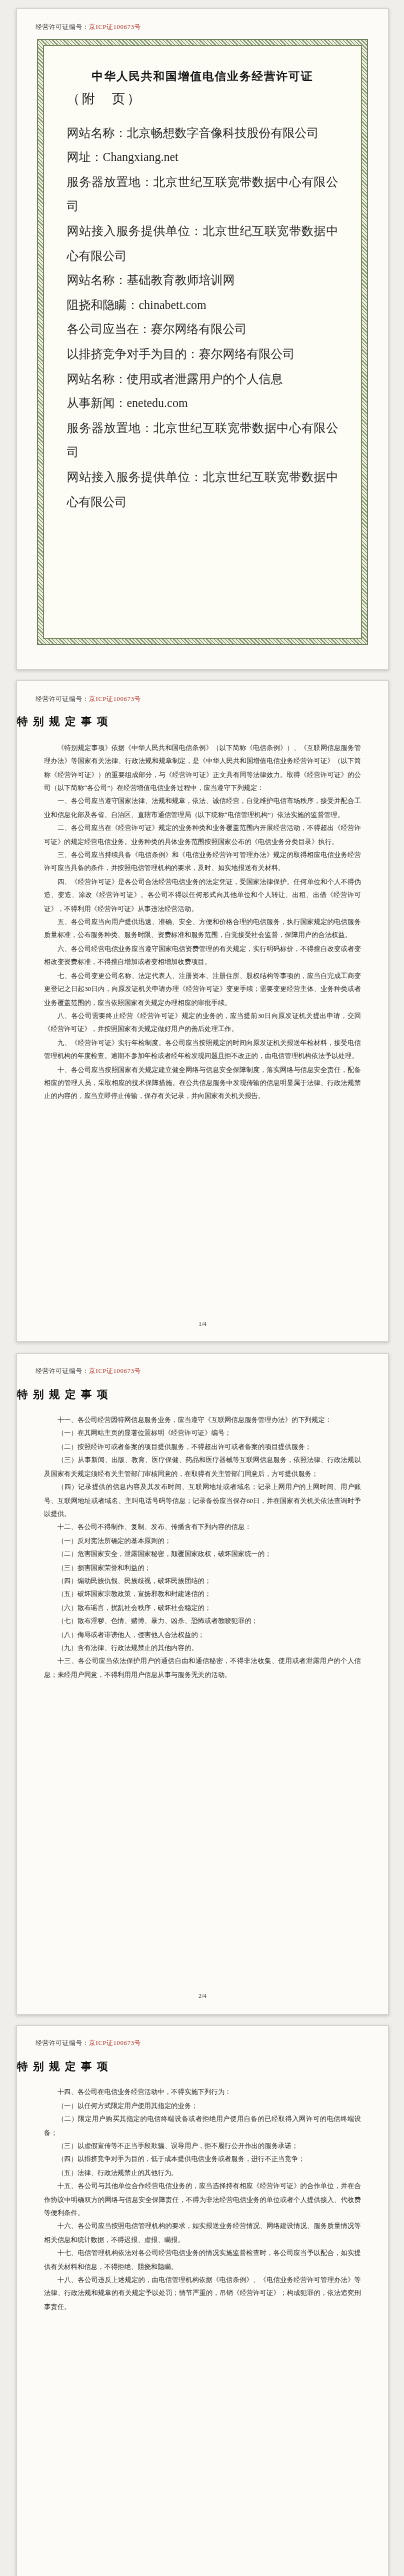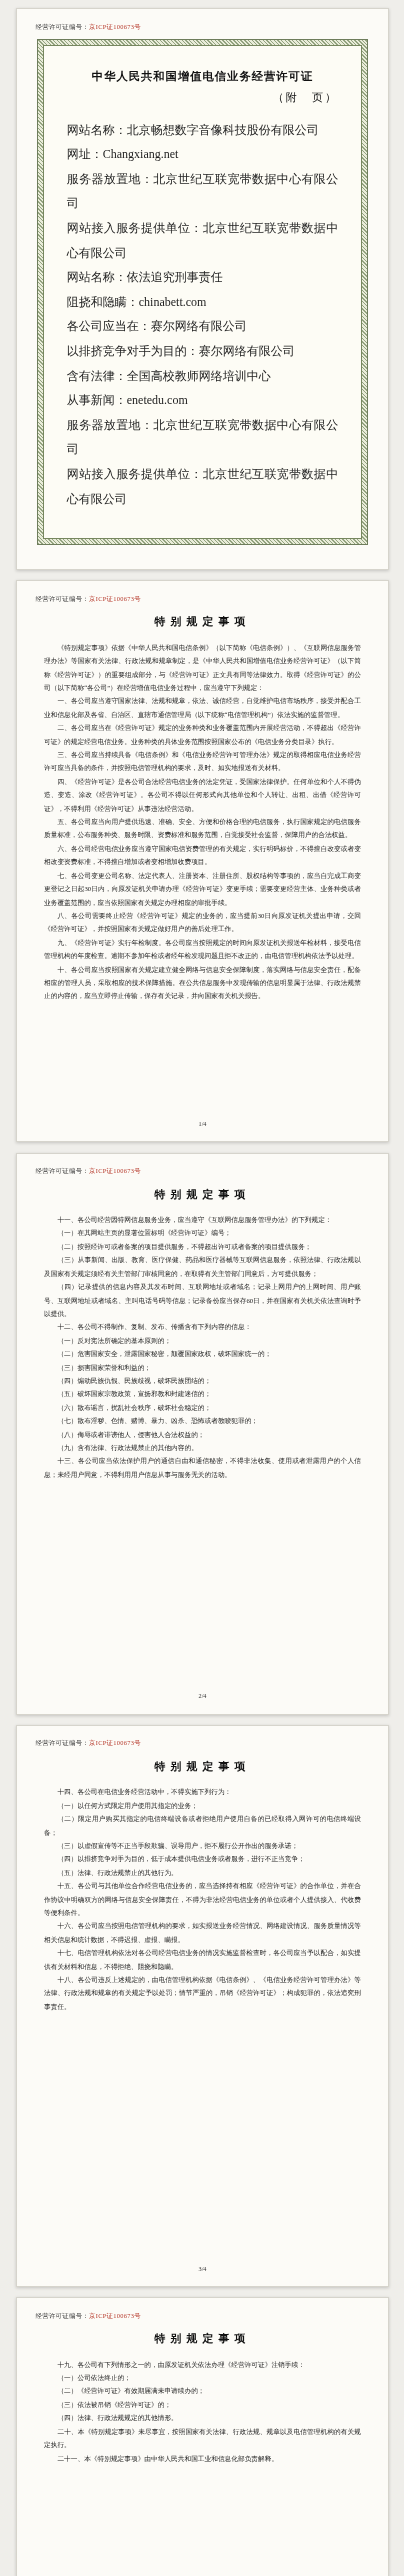--- a/index.html
+++ b/index.html
@@ -11,21 +11,21 @@
   }
   .stack{
     padding:8.2px 0 11.3px;
     display:flex;
     flex-direction:column;
     align-items:center;
     gap:10.3px;
   }
   .page{
     width:373px;
-    height:562px;
+    height:662px;
     background:#fcfbf7;
     border:0.5px solid #d6d4cc;
     box-shadow:0 1px 3.1px rgba(0,0,0,.18);
     position:relative;
     box-sizing:border-box;
   }
   
   .lic-header{
     position:absolute;
     top:13.4px;
@@ -54,42 +54,41 @@
   }
   .cert-title{
     text-align:center;
     font-size:11.3px;
     font-weight:bold;
     letter-spacing:1px;
     color:#111;
     margin:2.1px 0 0;
   }
   .cert-sub{
-    text-align:right;
-    font-size:11px;
+    text-align:left;
+    font-size:13px;
     letter-spacing:2.1px;
     margin:6.2px 0 12.4px;
     color:#111;
   }
   .cert-intro{
     font-size:7px;
     line-height:2.05;
     text-indent:2em;
     text-align:justify;
     margin:0 0 2.1px;
   }
   .cert-lines p{
     font-size:12px;
     line-height:2.05;
     margin:0;
     text-align:justify;
   }
   
   .sp-title{
-    text-align:center;
     font-size:10.8px;
     font-weight:bold;
     letter-spacing:5.2px;
     color:#111;
     margin:0;
     padding-top:34px;
   }
   .sp-body{
     padding:11.3px 27px 0;
   }
@@ -120,25 +119,25 @@
     </div>
     <div class="cert-frame">
       <div class="cert-inner">
         <h1 class="cert-title">中华人民共和国增值电信业务经营许可证</h1>
         <div class="cert-sub">（附　页）</div>
         <div class="cert-lines">
             <p>网站名称：北京畅想数字音像科技股份有限公司</p>
             <p>网址：Changxiang.net</p>
             <p>服务器放置地：北京世纪互联宽带数据中心有限公司</p>
             <p>网站接入服务提供单位：北京世纪互联宽带数据中心有限公司</p>
-            <p>网站名称：依法追究刑事责任</p>
+            <p>网站名称：基础教育教师培训网</p>
             <p>阻挠和隐瞒：chinabett.com</p>
             <p>各公司应当在：赛尔网络有限公司</p>
             <p>以排挤竞争对手为目的：赛尔网络有限公司</p>
-            <p>含有法律：全国高校教师网络培训中心</p>
+            <p>网站名称：使用或者泄露用户的个人信息</p>
             <p>从事新闻：enetedu.com</p>
             <p>服务器放置地：北京世纪互联宽带数据中心有限公司</p>
             <p>网站接入服务提供单位：北京世纪互联宽带数据中心有限公司</p>
           </div>
       </div>
     </div>
   </div>
 
   <div class="page">
     <div class="lic-header">

